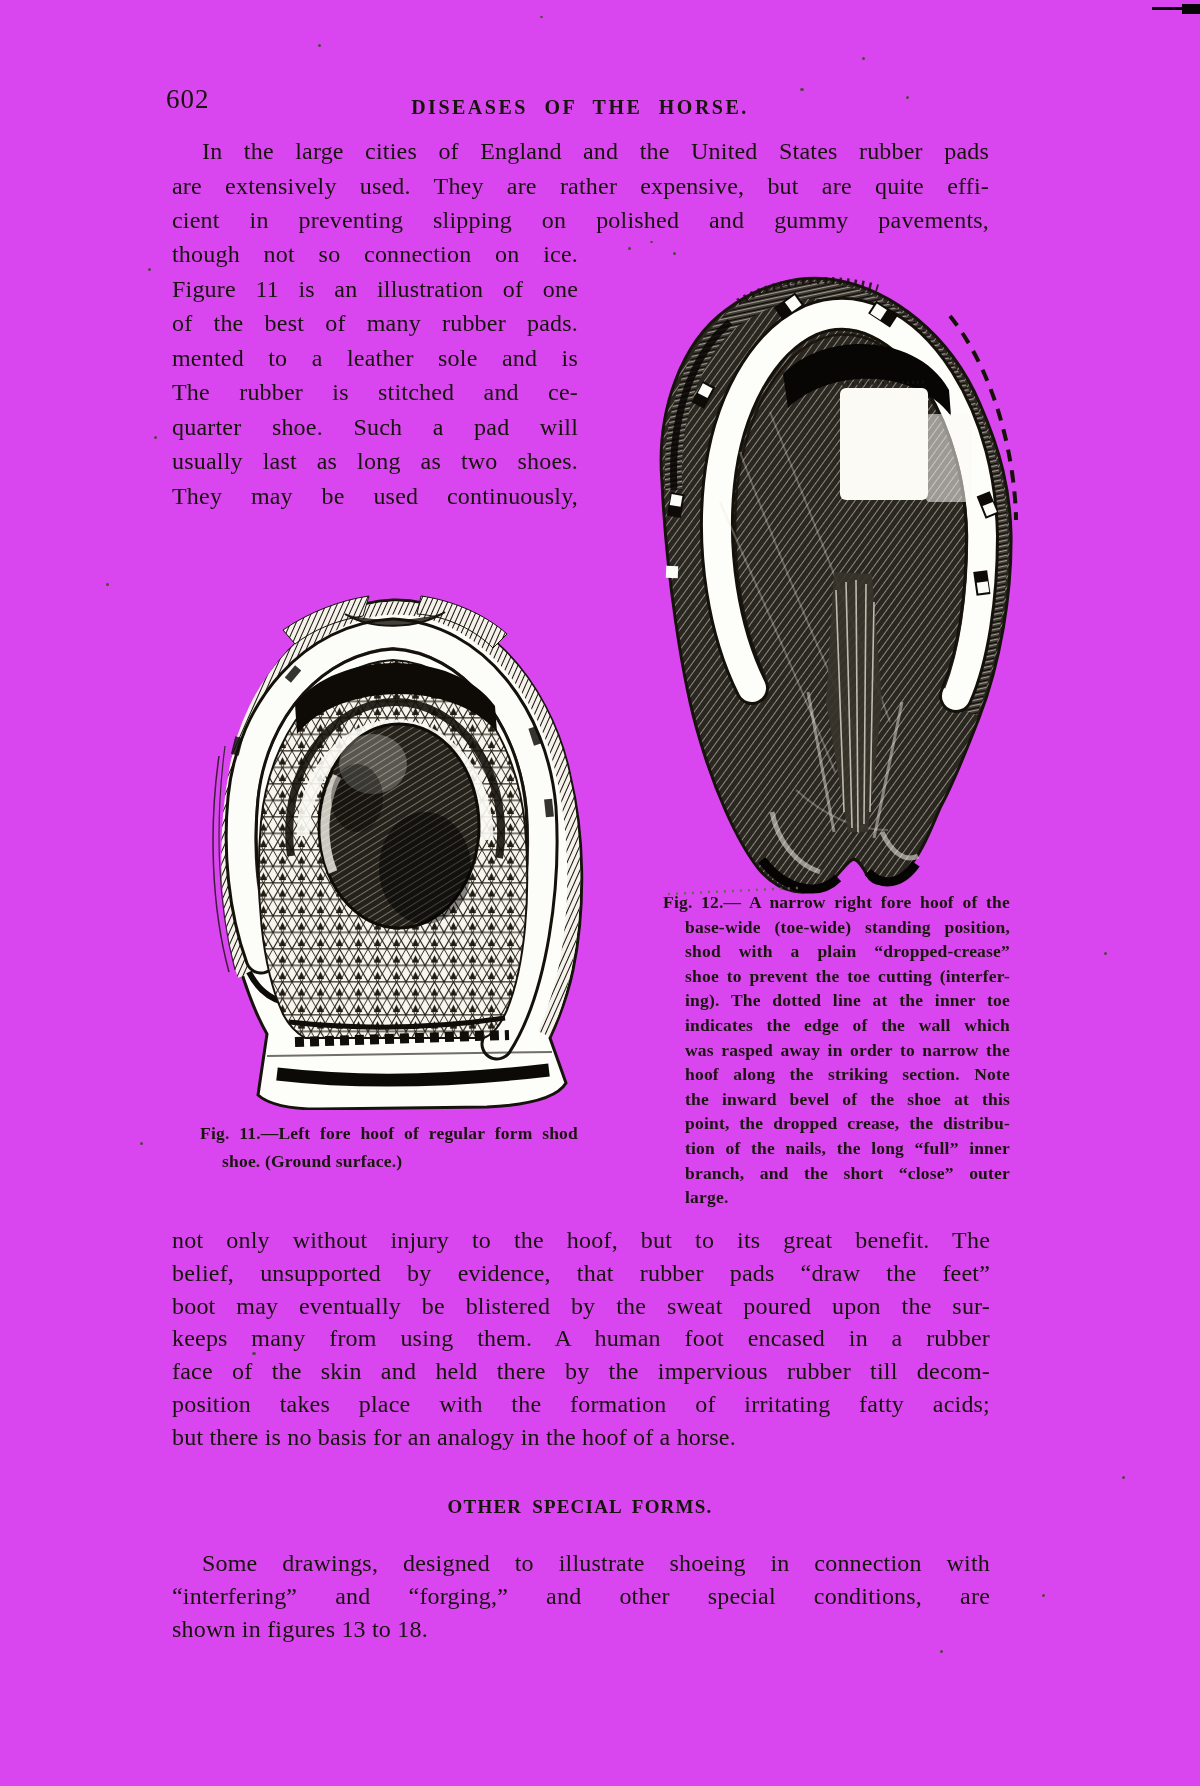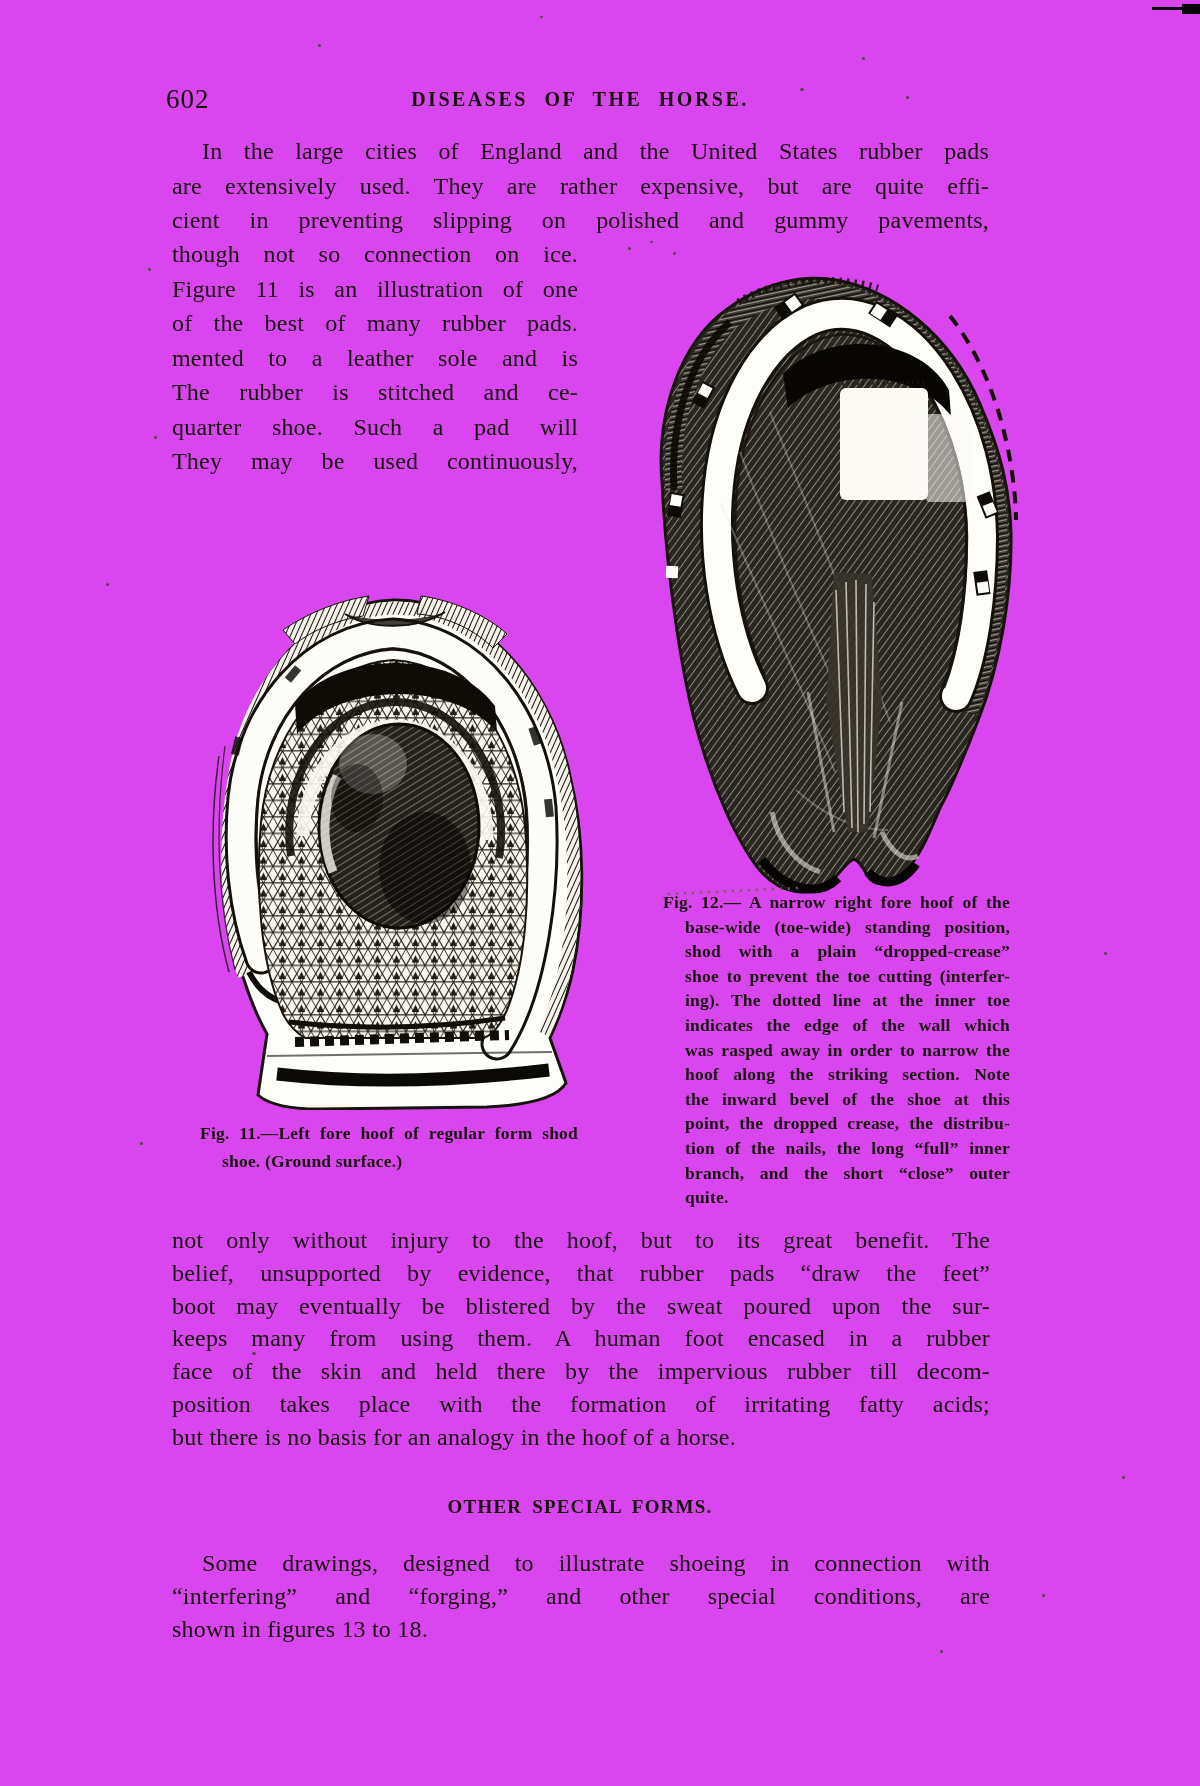--- a/index.html
+++ b/index.html
@@ -45,35 +45,36 @@
   <div class="speck" style="left:106px;top:583px;width:3px;height:3px;"></div>
   <div class="speck" style="left:140px;top:1142px;width:3px;height:3px;"></div>
   <div class="speck" style="left:352px;top:1310px;width:3px;height:3px;"></div>
   <div class="speck" style="left:252px;top:1352px;width:4px;height:3px;"></div>
   <div class="speck" style="left:1104px;top:952px;width:3px;height:3px;"></div>
   <div class="speck" style="left:1122px;top:1476px;width:3px;height:3px;"></div>
   <div class="speck" style="left:1042px;top:1594px;width:3px;height:3px;"></div>
   <div class="speck" style="left:940px;top:1650px;width:3px;height:3px;"></div>
 
   <div class="abs page-number" style="left:166px;top:84px;">602</div>
-  <div class="abs running-head" style="left:330px;top:88px;width:500px;">DISEASES OF THE HORSE.</div>
+  <div class="abs running-head" style="left:330px;top:96px;width:500px;">DISEASES OF THE HORSE.</div>
 
   <div class="abs body-text indent-first" style="left:172px;top:134px;width:817px;">
       <div class="text-line">In the large cities of England and the United States rubber pads</div>
       <div class="text-line">are extensively used.  They are rather expensive, but are quite effi-</div>
       <div class="text-line">cient in preventing slipping on polished and gummy pavements,</div>
     </div>
 
   <div class="abs body-text" style="left:172px;top:237px;width:406px;">
       <div class="text-line">though not so connection on ice.</div>
       <div class="text-line">Figure 11 is an illustration of one</div>
       <div class="text-line">of the best of many rubber pads.</div>
       <div class="text-line">mented to a leather sole and is</div>
       <div class="text-line">The rubber is stitched and ce-</div>
       <div class="text-line">quarter shoe.  Such a pad will</div>
+      <div class="text-line">usually last as long as two shoes.</div>
       <div class="text-line">They may be used continuously,</div>
     </div>
 
   <div class="abs" style="left:620px;top:272px;width:402px;height:630px;">
     <svg width="402" height="630" viewBox="0 0 402 630">
       <defs>
         <pattern id="p12sole" width="6" height="6" patternUnits="userSpaceOnUse" patternTransform="rotate(36)">
           <rect width="6" height="6" fill="#2a2620"></rect>
           <line x1="0" y1="0" x2="0" y2="6" stroke="#efece4" stroke-width="1"></line>
         </pattern>
@@ -168,21 +169,21 @@
       <div class="text-line">shod with a plain “dropped-crease”</div>
       <div class="text-line">shoe to prevent the toe cutting (interfer-</div>
       <div class="text-line">ing).  The dotted line at the inner toe</div>
       <div class="text-line">indicates the edge of the wall which</div>
       <div class="text-line">was rasped away in order to narrow the</div>
       <div class="text-line">hoof along the striking section.  Note</div>
       <div class="text-line">the inward bevel of the shoe at this</div>
       <div class="text-line">point, the dropped crease, the distribu-</div>
       <div class="text-line">tion of the nails, the long “full” inner</div>
       <div class="text-line">branch, and the short “close” outer</div>
-      <div class="text-line no-just">quite.</div>
+      <div class="text-line no-just">large.</div>
     </div>
 
   <div class="abs" style="left:197px;top:586px;width:400px;height:524px;">
     <svg width="400" height="524" viewBox="0 0 400 524">
       <defs>
         <pattern id="p11tri" width="19" height="16.5" patternUnits="userSpaceOnUse">
           <rect width="19" height="16.5" fill="#f7f5ee"></rect>
           <path d="M0 16.5 L9.5 0 L19 16.5 Z" fill="none" stroke="#221d14" stroke-width="1.1"></path>
           <path d="M0 0 L9.5 16.5 M19 0 L9.5 16.5" stroke="#221d14" stroke-width="0.9"></path>
           <path d="M0 0 H19 M0 16.5 H19" stroke="#221d14" stroke-width="0.9"></path>

